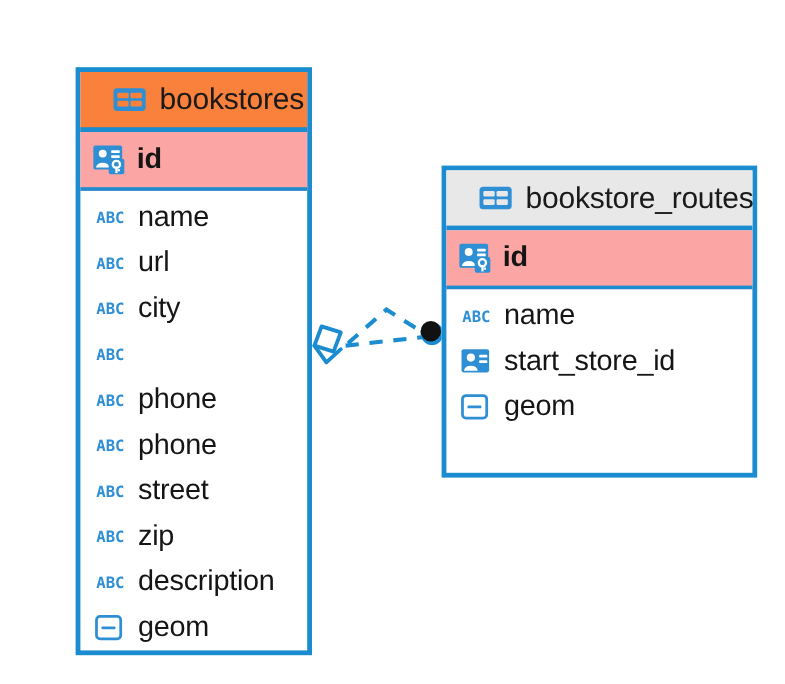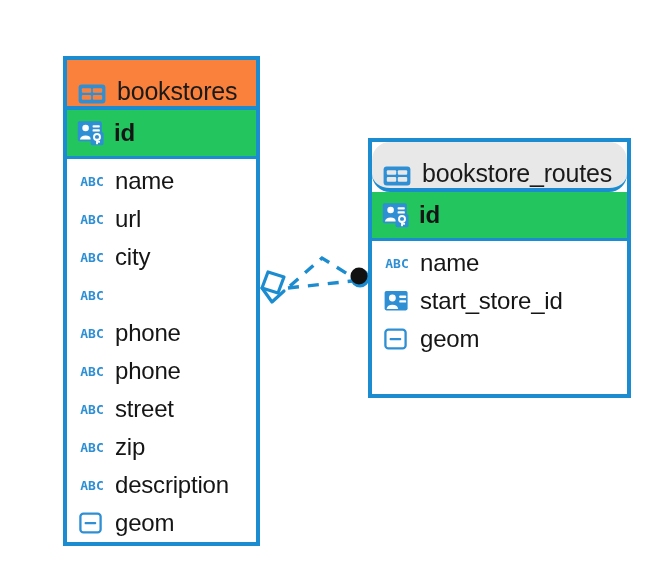--- a/index.html
+++ b/index.html
@@ -28,43 +28,43 @@
     box-sizing: border-box;
     border: 4px solid #1b8ccf;
     background: #ffffff;
     z-index: 3;
   }
 
   .entity-header {
     box-sizing: border-box;
     height: 50px;
     display: flex;
-    align-items: flex-end;
-    padding-left: 10px;
+    align-items: center;
+    padding-left: 26px;
     border-bottom: 4px solid #1b8ccf;
   }
   .entity-header.accent   { background: #f9813c; }
-  .entity-header.neutral  { background: #e8e8e8; border-radius: 18px; }
+  .entity-header.neutral  { background: #e8e8e8; }
 
   .entity-title {
     font-size: 25px;
     color: #1a1a1a;
     margin-left: 10px;
     white-space: nowrap;
     letter-spacing: -0.2px;
   }
 
   .pk-row {
     box-sizing: border-box;
     height: 49px;
     display: flex;
     align-items: center;
     padding-left: 10px;
     border-bottom: 3px solid #1b8ccf;
-    background: #22c55e;
+    background: #fca5a5;
   }
   .pk-row .field-label {
     font-weight: bold;
   }
 
   .fields {
     padding-top: 3px;
     padding-bottom: 4px;
   }
 

